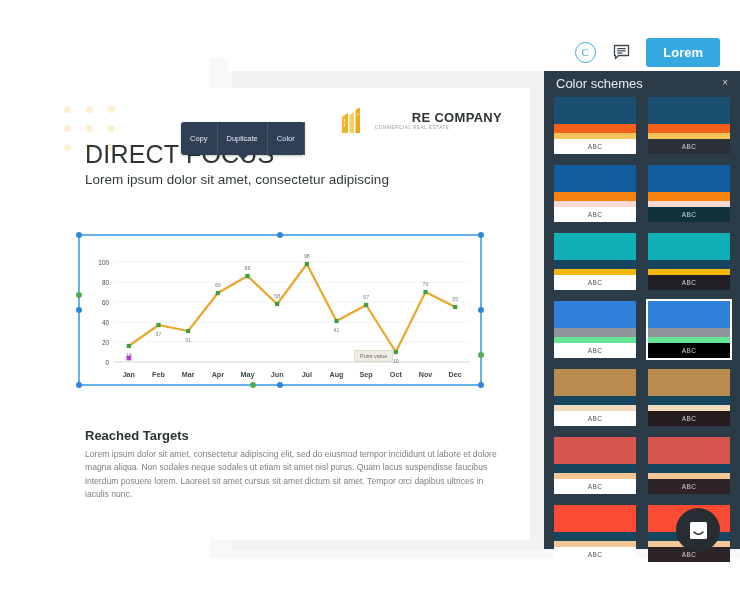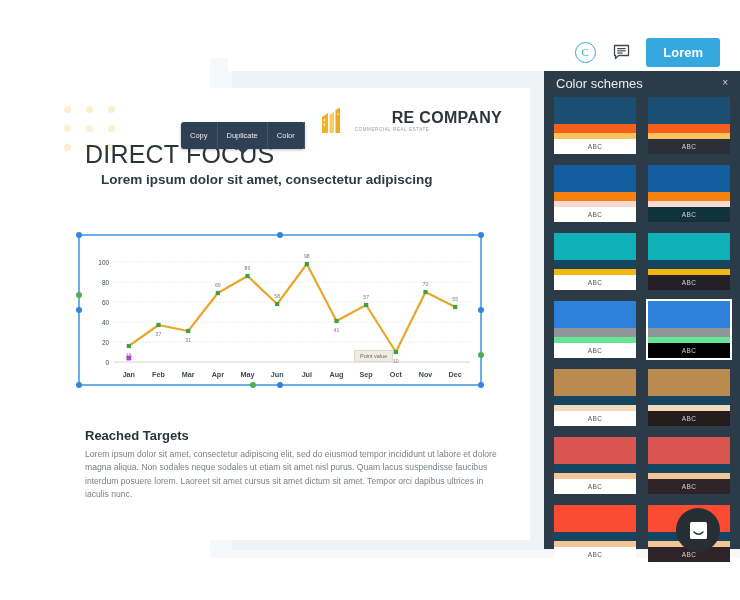--- a/index.html
+++ b/index.html
@@ -98,21 +98,21 @@
   .logo-wrap {
     position: absolute;
     right: 28px; top: 18px;
     display: flex;
     align-items: center;
     gap: 6px;
   }
   .logo-mark { width: 30px; height: 30px; }
   .logo-text { line-height: 1; }
   .logo-name {
-    font-size: 16px;
+    font-size: 13px;
     font-weight: bold;
     color: #2f3437;
     letter-spacing: .3px;
     margin-left: 37px;
   }
   .logo-sub {
     font-size: 4.6px;
     color: #9aa0a4;
     letter-spacing: .55px;
     margin-top: 2px;
@@ -123,34 +123,33 @@
     left: 35px; top: 52px;
     font-size: 25px;
     font-weight: normal;
     color: #2d3436;
     letter-spacing: .2px;
   }
   .slide-subtitle {
     position: absolute;
     left: 35px; top: 84px;
     font-size: 13.5px;
-    font-weight: bold;
+    font-weight: normal;
     color: #333a3d;
-    margin-left: 16px;
   }
 
   
   .ctx-menu {
     position: absolute;
     left: 181px; top: 122px;
     background: #2f3f54;
     border-radius: 3px;
     display: flex;
     align-items: stretch;
-    height: 27px;
+    height: 33px;
     z-index: 25;
     box-shadow: 0 1px 3px rgba(0,0,0,.25);
   }
   .ctx-item {
     color: #e7ecf2;
     font-size: 7.5px;
     padding: 0 9px;
     display: flex; align-items: center;
     cursor: pointer;
     border-right: 1px solid #43536a;

